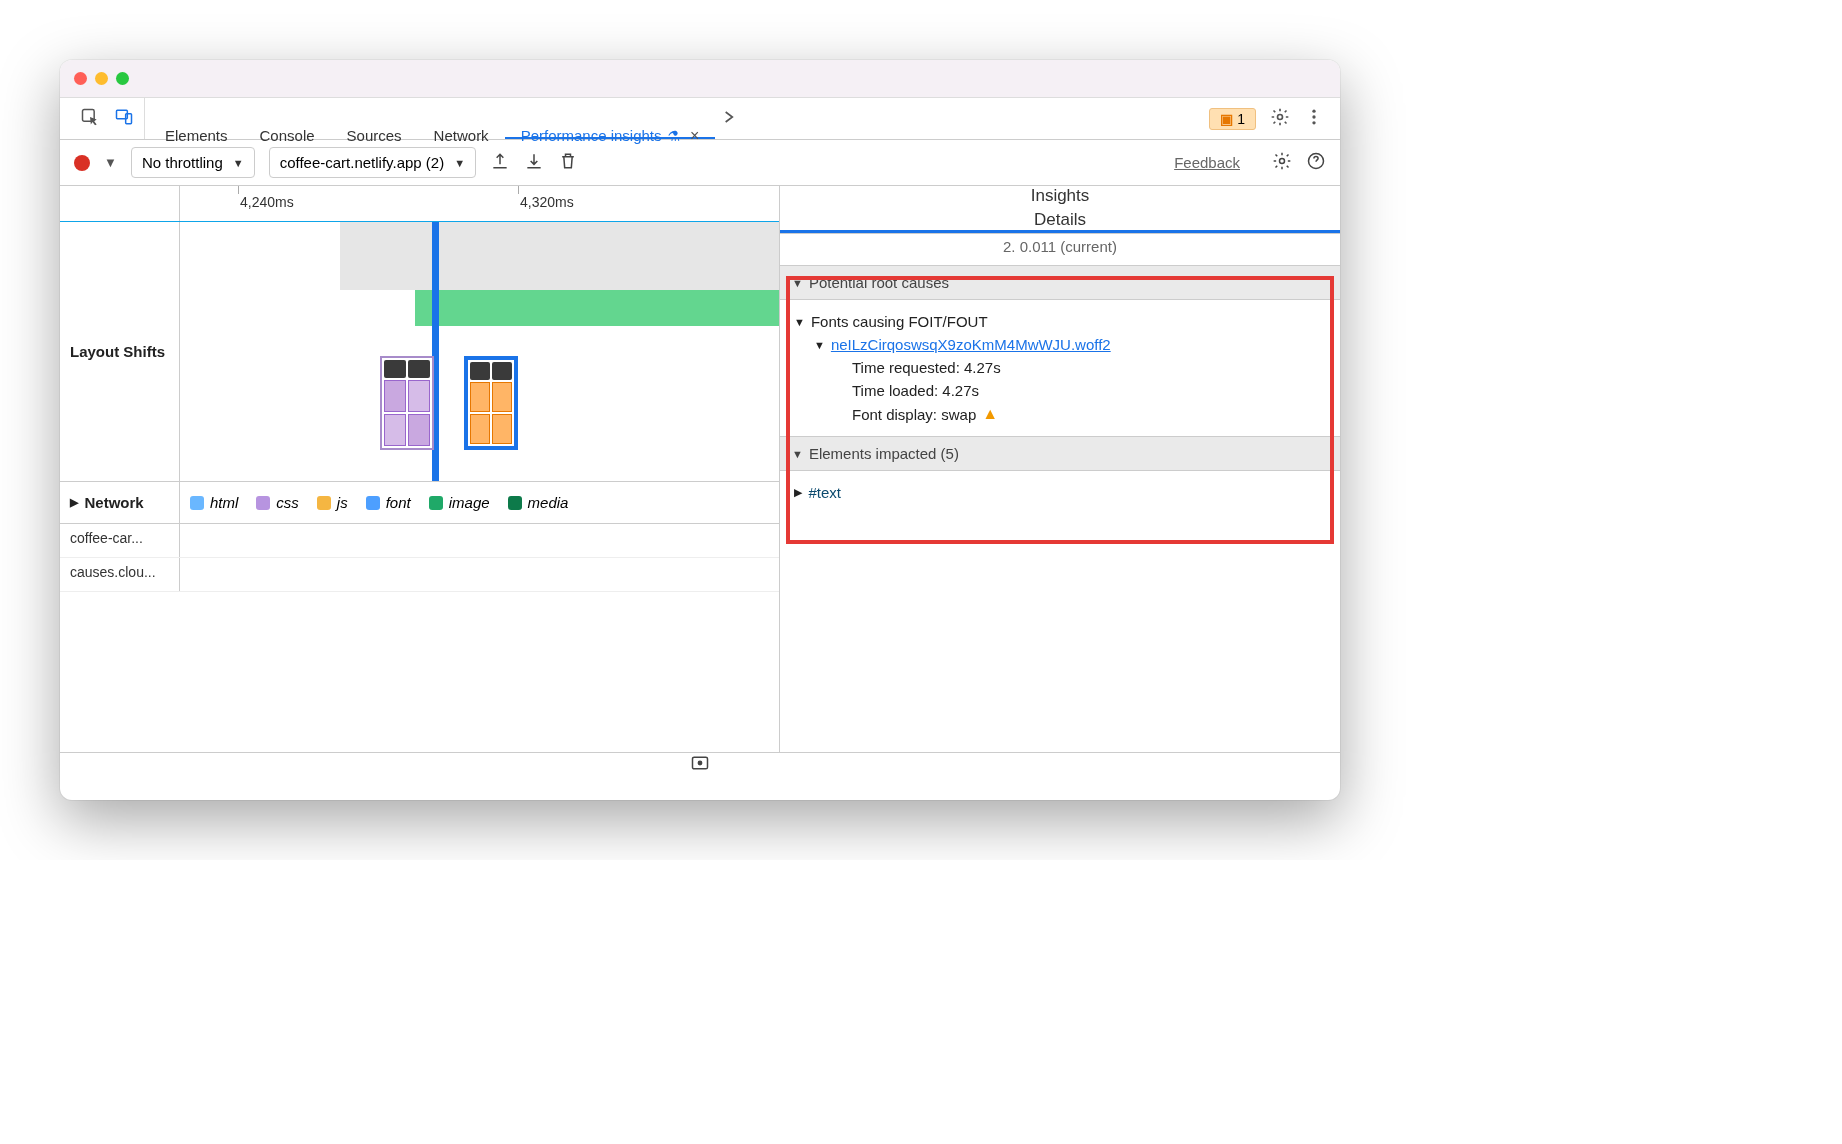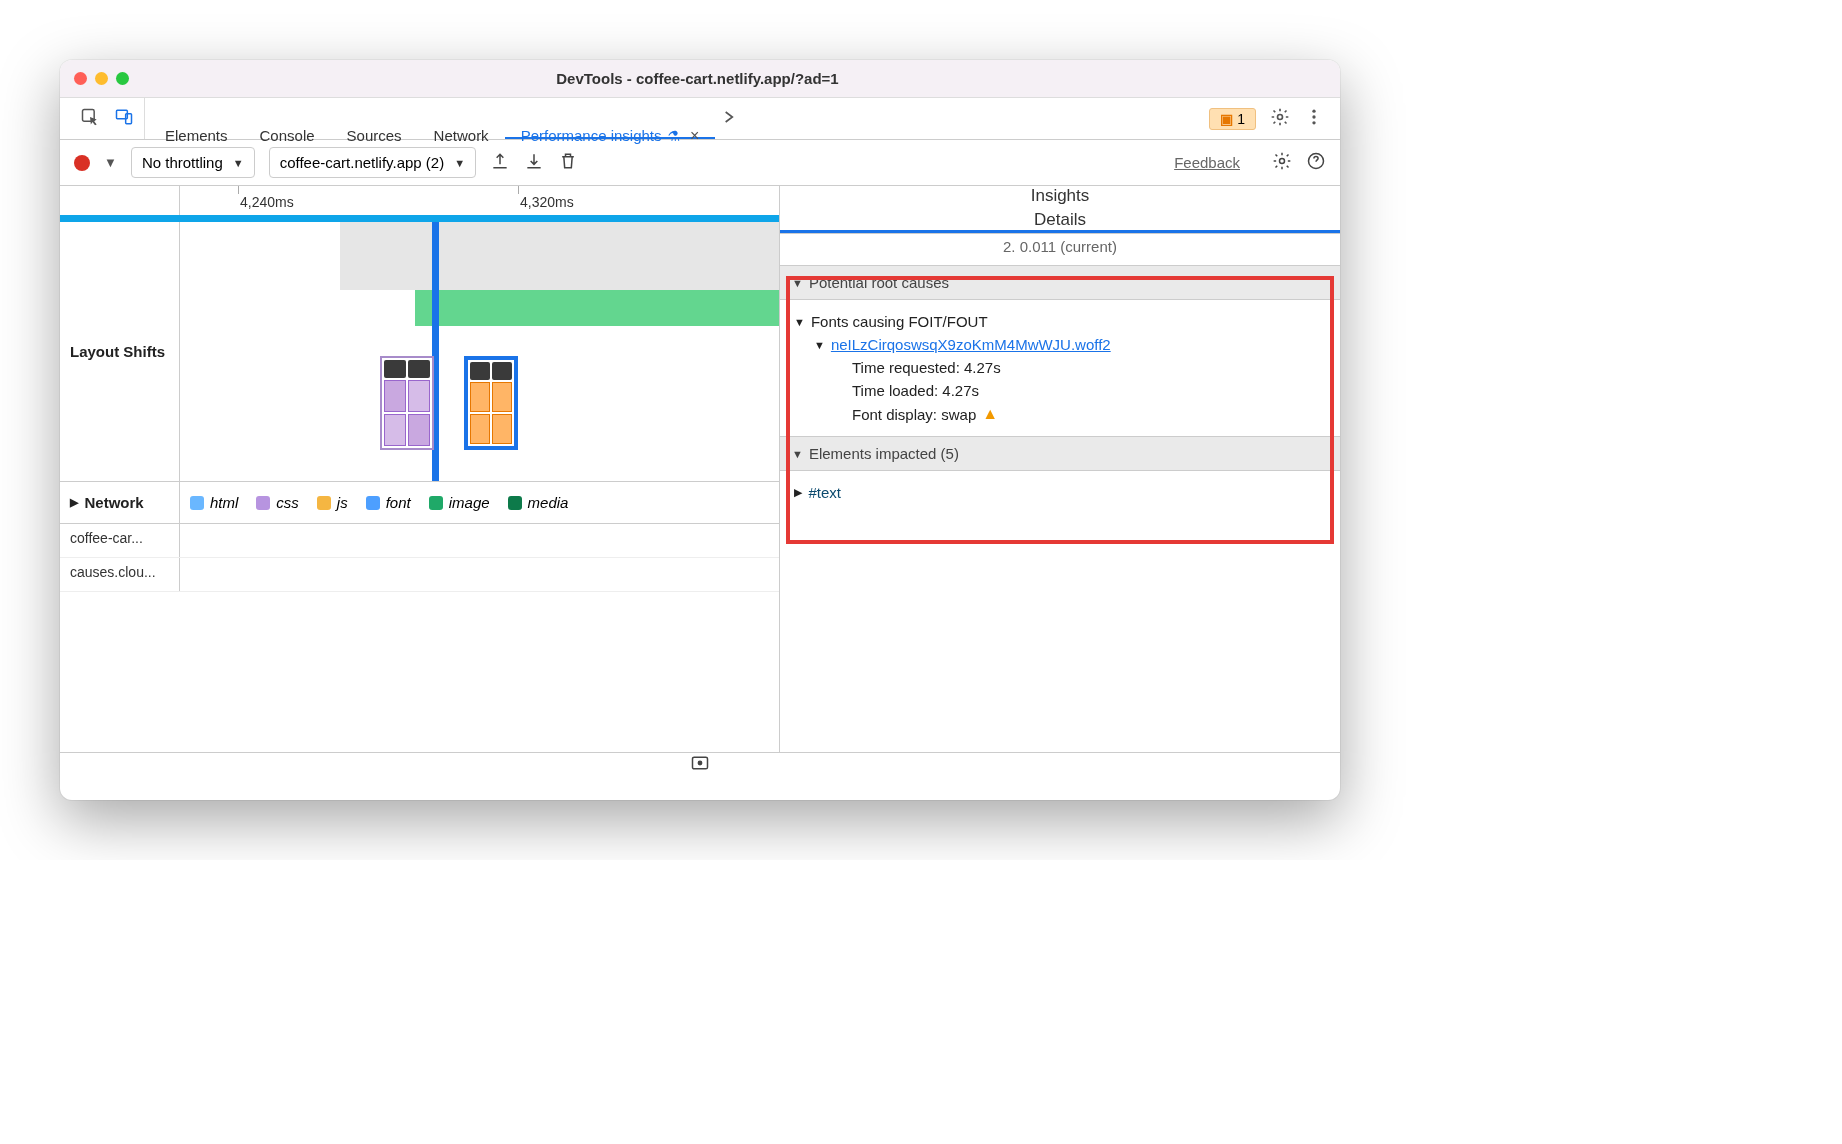--- a/index.html
+++ b/index.html
@@ -63,21 +63,21 @@
 .selectbox { border:1px solid #ccc; border-radius:4px; padding:6px 10px; font-size:15px; display:flex; align-items:center; gap:10px; background:#fff;}
 .selectbox .arr { font-size:11px; color:#333;}
 .iconbtn svg { width:20px; height:20px; stroke:#444; fill:none; stroke-width:1.8;}
 .feedback { margin-left:auto; color:#666; text-decoration:underline; font-size:15px;}
 .toolbar .right-icons { display:flex; gap:14px; margin-left:18px;}
 
 .main { flex:1; display:flex; overflow:hidden; }
 .left-pane { width:720px; display:flex; flex-direction:column; border-right:1px solid #ccc; overflow:hidden;}
 .right-pane { flex:1; display:flex; flex-direction:column; overflow:hidden;}
 
-.time-header { height:36px; border-bottom:7px solid #0ea5e9; display:flex;text-decoration:underline;}
+.time-header { height:36px; border-bottom:1px solid #0ea5e9; display:flex;text-decoration:underline;}
 .time-label-col { width:120px; border-right:1px solid #ccc;}
 .time-ruler { flex:1; position:relative; font-size:14px; color:#333;}
 .time-tick { position:absolute; top:8px;}
 .time-tick::before { content:""; position:absolute; left:-2px; top:-8px; width:1px; height:8px; background:#aaa;}
 
 .track-row { display:flex; border-bottom:1px solid #ccc;}
 .track-label { width:120px; border-right:1px solid #ccc; padding:10px; font-size:15px; font-weight:600; color:#222; display:flex; align-items:center;}
 .track-content { flex:1; position:relative; background:#fff;font-style:italic;}
 
 .layout-row { height:260px;}
@@ -141,21 +141,20 @@
 <body>
 
 <div class="window">
 
   <div class="titlebar">
     <div class="traffic">
       <div class="dot red"></div>
       <div class="dot yellow"></div>
       <div class="dot green"></div>
     </div>
-    <div class="title">DevTools - coffee-cart.netlify.app/?ad=1</div>
   </div>
 
   <div class="tabbar">
     <div class="tab-icons">
       <span class="tab-icon"><svg viewBox="0 0 24 24">
             <rect x="3" y="3" width="14" height="14" rx="2"></rect>
             <path d="M12 12 l8 3 -3 2 3 4 -2 1 -3-4 -2 3z" fill="#555" stroke="none"></path>
           </svg></span>
       <span class="tab-icon active"><svg viewBox="0 0 24 24">
             <rect x="3" y="4" width="13" height="10" rx="1"></rect>

